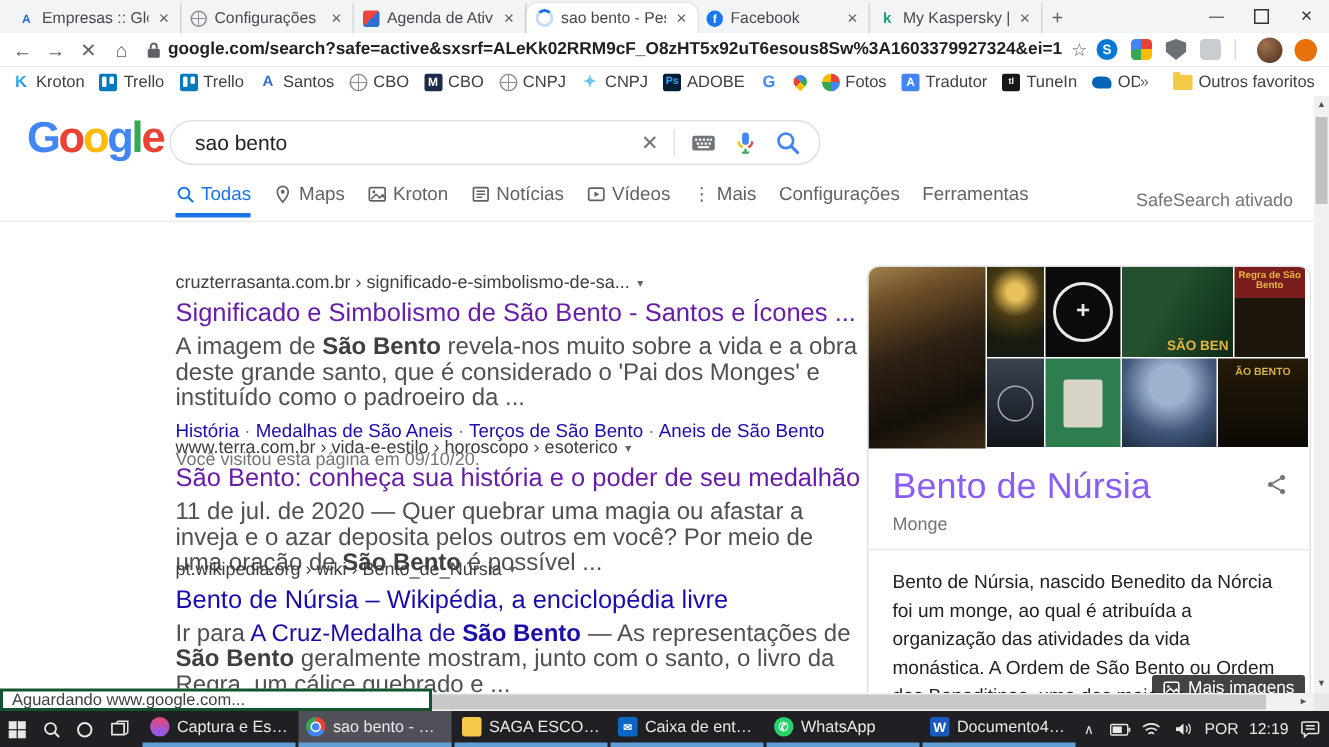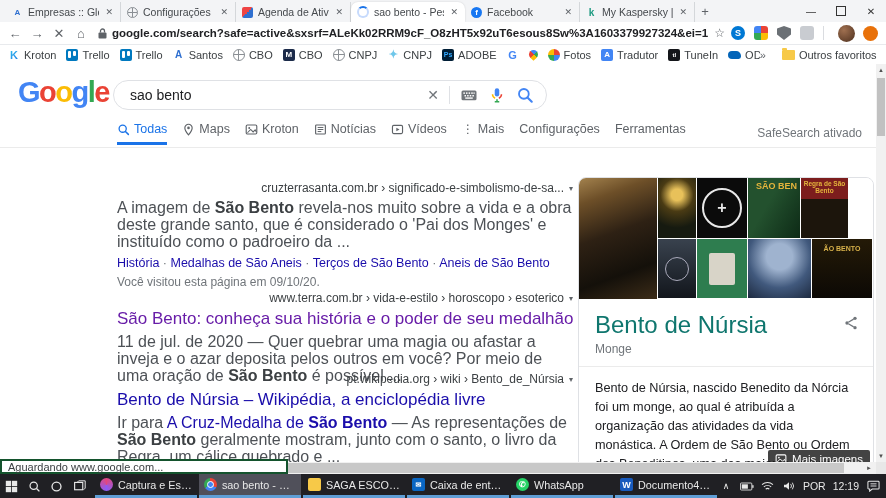--- a/index.html
+++ b/index.html
@@ -81,21 +81,21 @@
   .sbox .div{width:1px;height:18px;background:#dfe1e5;margin-right:10px;}
   .sico{width:18px;height:18px;margin-right:10px;cursor:pointer;flex:none;}
   .menubar{position:absolute;left:117px;top:58px;display:flex;align-items:center;gap:15px;font-size:12.5px;color:#5f6368;}
   .mitem{display:flex;align-items:center;gap:4px;cursor:pointer;padding-bottom:6px;}
   .mitem.active{color:#1a73e8;border-bottom:3px solid #1a73e8;margin-bottom:-3px;}
   .mico{width:13px;height:13px;}
   .safesearch{position:absolute;right:24px;top:62px;font-size:12px;color:#70757a;cursor:pointer;}
   .topdiv{position:absolute;left:0;top:83px;width:876px;height:1px;background:#ebebeb;}
   .stats{position:absolute;left:117px;top:90px;font-size:12.5px;color:#70757a;}
   .res{position:absolute;left:117px;width:456px;}
-  .crumb{font-size:12px;color:#3c4043;display:flex;align-items:center;gap:5px;justify-content:flex-end;}
+  .crumb{font-size:12px;color:#3c4043;display:flex;align-items:center;gap:5px;}
   .crumb .arr{color:#5f6368;font-size:8px;cursor:pointer;}
   .rtitle{font-size:17px;line-height:21px;margin-top:3px;cursor:pointer;white-space:nowrap;}
   .purple{color:#681da8;} .blue{color:#1a0dab;}
   .snip{font-size:16px;line-height:17px;color:#4d5156;margin-top:4px;}
   .snip b{color:#3c4043;}
   .slinks{font-size:12.5px;margin-top:6px;color:#70757a;}
   .slinks a{color:#1a0dab;text-decoration:none;cursor:pointer;}
   .visited{font-size:12px;color:#70757a;margin-top:5px;}
   .facts{font-size:12.3px;line-height:15px;color:#4d5156;}
   .facts b{color:#202124;}
@@ -104,32 +104,32 @@
   .kp{position:absolute;left:578px;top:113px;width:296px;height:297px;border:1px solid #dfe1e5;border-radius:8px 8px 0 0;
       box-sizing:border-box;background:#fff;overflow:hidden;}
   .kpgrid{height:121px;display:flex;gap:1px;background:#fff;}
   .tallimg{width:78px;height:121px;background:linear-gradient(160deg,#a3824e 0%,#6d4f28 18%,#2e2114 45%,#14100a 75%,#3c2c18 100%);cursor:pointer;}
   .gridr{flex:1;display:flex;flex-direction:column;gap:1px;}
   .grow{display:flex;gap:1px;height:60px;}
   .gt{height:100%;cursor:pointer;position:relative;overflow:hidden;display:flex;align-items:center;justify-content:center;}
   .t-halo{width:38px;background:radial-gradient(circle at 50% 28%,#e8c15a 12%,#4a3b14 35%,#161a10 70%);}
   .t-medal{width:50px;background:#0b0b0b;}
   .medal{width:36px;height:36px;border:2px solid #e8e8e8;border-radius:50%;display:flex;align-items:center;justify-content:center;color:#e8e8e8;font-weight:bold;font-size:16px;}
-  .t-saoben{width:52px;background:linear-gradient(120deg,#23512e 40%,#0d2a16 100%);color:#e4b43c;font-size:9px;font-weight:bold;align-items:flex-start;justify-content:flex-end;padding:3px;box-sizing:border-box;}
+  .t-saoben{width:74px;background:linear-gradient(120deg,#23512e 40%,#0d2a16 100%);color:#e4b43c;font-size:9px;font-weight:bold;align-items:flex-end;justify-content:flex-end;padding:3px;box-sizing:border-box;}
   .t-regra{width:47px;background:linear-gradient(#7c1d1d 0 35%,#1c150c 35%);color:#e4b43c;font-size:6.5px;font-weight:bold;align-items:flex-start;justify-content:center;padding-top:2px;box-sizing:border-box;text-align:center;}
   .t-medal2{width:38px;background:linear-gradient(#39424e,#12161c);}
   .medal2{width:22px;height:22px;border:1px solid #aab;border-radius:50%;}
   .t-green{width:50px;background:#2e7d4f;}
   .medal3{width:26px;height:32px;background:#d8d4c8;border-radius:2px;}
   .t-saint{width:63px;background:radial-gradient(circle at 50% 30%,#9fb3cf 25%,#41597d 60%,#1d2a40 100%);}
   .t-dark{width:60px;background:linear-gradient(#241a07,#0c0905);color:#d8b24a;font-size:7px;font-weight:bold;align-items:flex-start;justify-content:center;padding-top:6px;box-sizing:border-box;}
   .moreimg{position:absolute;right:3px;bottom:5px;background:rgba(20,20,20,.8);color:#fff;font-size:11.5px;
            display:flex;align-items:center;gap:5px;padding:3px 7px;border-radius:2px;cursor:pointer;}
   .kphead{padding:12px 16px 10px;position:relative;}
-  .kptitle{font-size:24px;color:#0f766e;font-weight:400;}
+  .kptitle{font-size:24px;color:#8b5cf6;font-weight:400;}
   .kpsub{font-size:12px;color:#70757a;margin-top:3px;}
   .share{position:absolute;right:14px;top:16px;cursor:pointer;}
   .kpdiv{height:1px;background:#ebebeb;}
   .kpdesc{padding:12px 16px 0;font-size:12.7px;line-height:19px;color:#202124;}
   
   .vscroll{position:absolute;left:876px;top:0;width:10px;height:398px;background:#f1f1f1;}
   .sarrow{position:absolute;left:0;width:10px;height:12px;color:#505050;font-size:6px;display:flex;align-items:center;justify-content:center;cursor:pointer;}
   .vthumb{position:absolute;left:1px;top:14px;width:8px;height:58px;background:#c1c1c1;cursor:pointer;}
   .hscroll{position:absolute;left:0;top:398px;width:876px;height:12px;background:#f1f1f1;}
   .hthumb{position:absolute;left:2px;top:1px;height:10px;width:842px;background:#c8c8c8;cursor:pointer;}
@@ -388,20 +388,21 @@
     </div>
     <div class="safesearch">SafeSearch ativado</div>
     <div class="topdiv"></div>
 
 
     <div class="res" style="top:117px">
       <div class="crumb">
         <span>cruzterrasanta.com.br › significado-e-simbolismo-de-sa...</span>
         <span class="arr">▾</span>
       </div>
+      <div class="rtitle purple">Significado e Simbolismo de São Bento - Santos e Ícones ...</div>
       <div class="snip"><span>A imagem de </span><b>São Bento</b><span> revela-nos muito sobre a vida e a obra deste grande santo, que é considerado o 'Pai dos Monges' e instituído como o padroeiro da ...</span></div>
       <div class="slinks"><a>História</a><span> · </span><a>Medalhas de São Aneis</a><span> · </span><a>Terços de São Bento</a><span> · </span><a>Aneis de São Bento</a></div>
       <div class="visited">Você visitou esta página em 09/10/20.</div>
     </div>
 
     <div class="res" style="top:227px">
       <div class="crumb">
         <span>www.terra.com.br › vida-e-estilo › horoscopo › esoterico</span>
         <span class="arr">▾</span>
       </div>

